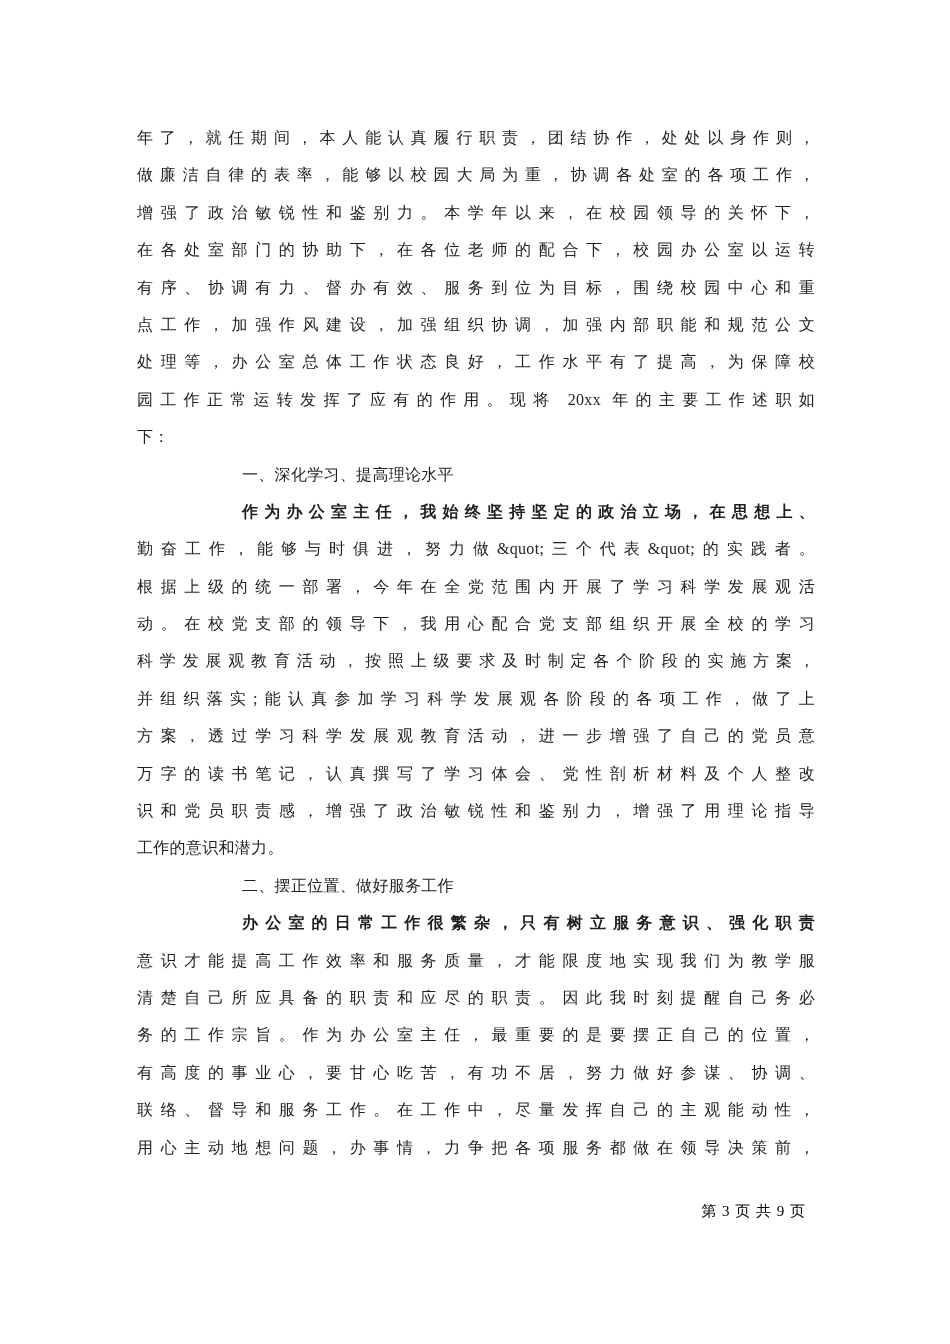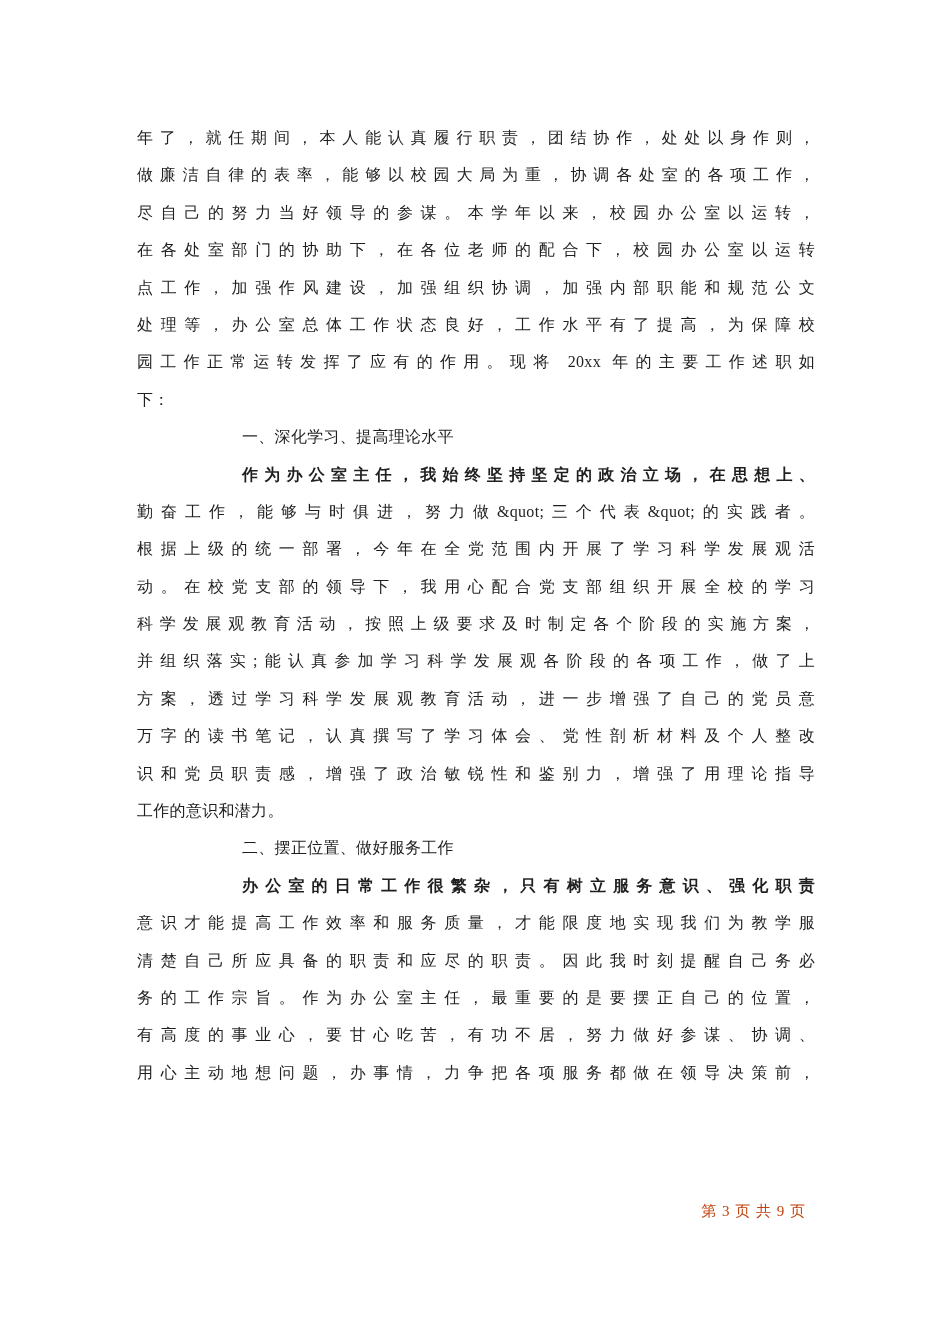--- a/index.html
+++ b/index.html
@@ -50,33 +50,34 @@
     width: 573px;
     font-weight: bold;
   }
   .doc-footer {
     position: absolute;
     top: 1201px;
     right: 144px;
     font-size: 15px;
     line-height: 20px;
     letter-spacing: 1px;
-    color: #c2410c;
+    color: #000000;
     text-align: right;
   }
 </style>
 </head>
 <body>
 
 <div class="doc-page">
   <div class="doc-body">
       <div class="line fill">年了，就任期间，本人能认真履行职责，团结协作，处处以身作则，</div>
       <div class="line fill">做廉洁自律的表率，能够以校园大局为重，协调各处室的各项工作，</div>
-      <div class="line fill">尽自己的努力当好领导的参谋。本学年以来，校园办公室以运转，</div>
+      <div class="line fill">增强了政治敏锐性和鉴别力。本学年以来，在校园领导的关怀下，</div>
       <div class="line fill">在各处室部门的协助下，在各位老师的配合下，校园办公室以运转</div>
+      <div class="line fill">有序、协调有力、督办有效、服务到位为目标，围绕校园中心和重</div>
       <div class="line fill">点工作，加强作风建设，加强组织协调，加强内部职能和规范公文</div>
       <div class="line fill">处理等，办公室总体工作状态良好，工作水平有了提高，为保障校</div>
       <div class="line fill">园工作正常运转发挥了应有的作用。现将 20xx 年的主要工作述职如</div>
       <div class="line">下：</div>
       <div class="line indent">一、深化学习、提高理论水平</div>
       <div class="line fill indent">作为办公室主任，我始终坚持坚定的政治立场，在思想上、</div>
       <div class="line fill">勤奋工作，能够与时俱进，努力做&amp;quot;三个代表&amp;quot;的实践者。</div>
       <div class="line fill">根据上级的统一部署，今年在全党范围内开展了学习科学发展观活</div>
       <div class="line fill">动。在校党支部的领导下，我用心配合党支部组织开展全校的学习</div>
       <div class="line fill">科学发展观教育活动，按照上级要求及时制定各个阶段的实施方案，</div>
@@ -84,16 +85,17 @@
       <div class="line fill">方案，透过学习科学发展观教育活动，进一步增强了自己的党员意</div>
       <div class="line fill">万字的读书笔记，认真撰写了学习体会、党性剖析材料及个人整改</div>
       <div class="line fill">识和党员职责感，增强了政治敏锐性和鉴别力，增强了用理论指导</div>
       <div class="line">工作的意识和潜力。</div>
       <div class="line indent">二、摆正位置、做好服务工作</div>
       <div class="line fill indent">办公室的日常工作很繁杂，只有树立服务意识、强化职责</div>
       <div class="line fill">意识才能提高工作效率和服务质量，才能限度地实现我们为教学服</div>
       <div class="line fill">清楚自己所应具备的职责和应尽的职责。因此我时刻提醒自己务必</div>
       <div class="line fill">务的工作宗旨。作为办公室主任，最重要的是要摆正自己的位置，</div>
       <div class="line fill">有高度的事业心，要甘心吃苦，有功不居，努力做好参谋、协调、</div>
+      <div class="line fill">联络、督导和服务工作。在工作中，尽量发挥自己的主观能动性，</div>
       <div class="line fill">用心主动地想问题，办事情，力争把各项服务都做在领导决策前，</div>
     </div>
   <div class="doc-footer">第 3 页 共 9 页</div>
 </div>
 
 </body></html>

